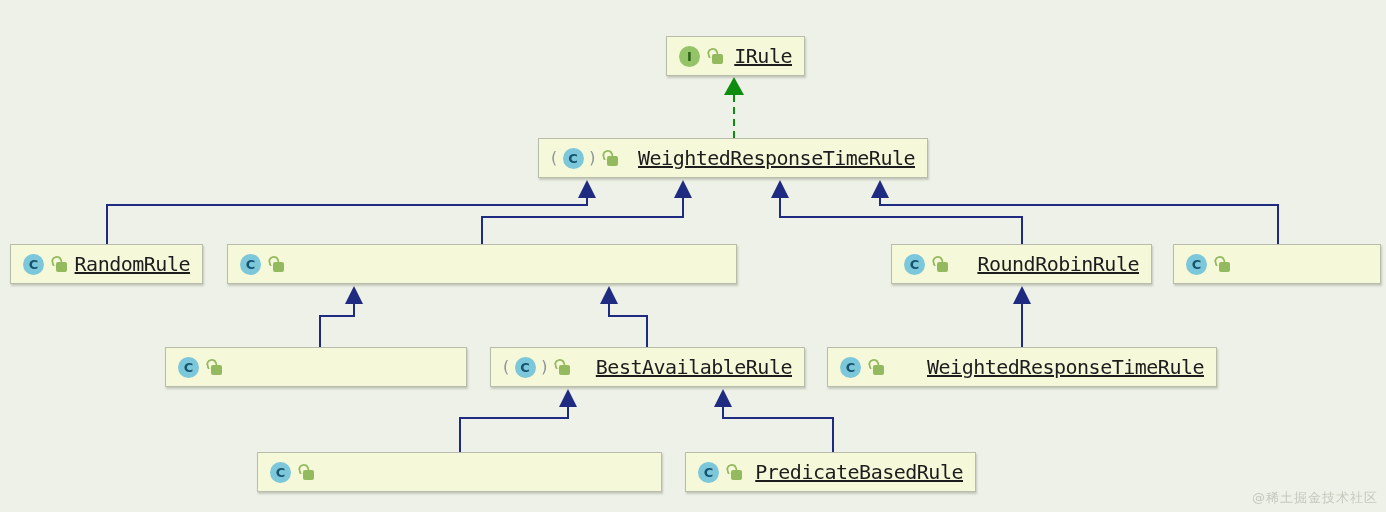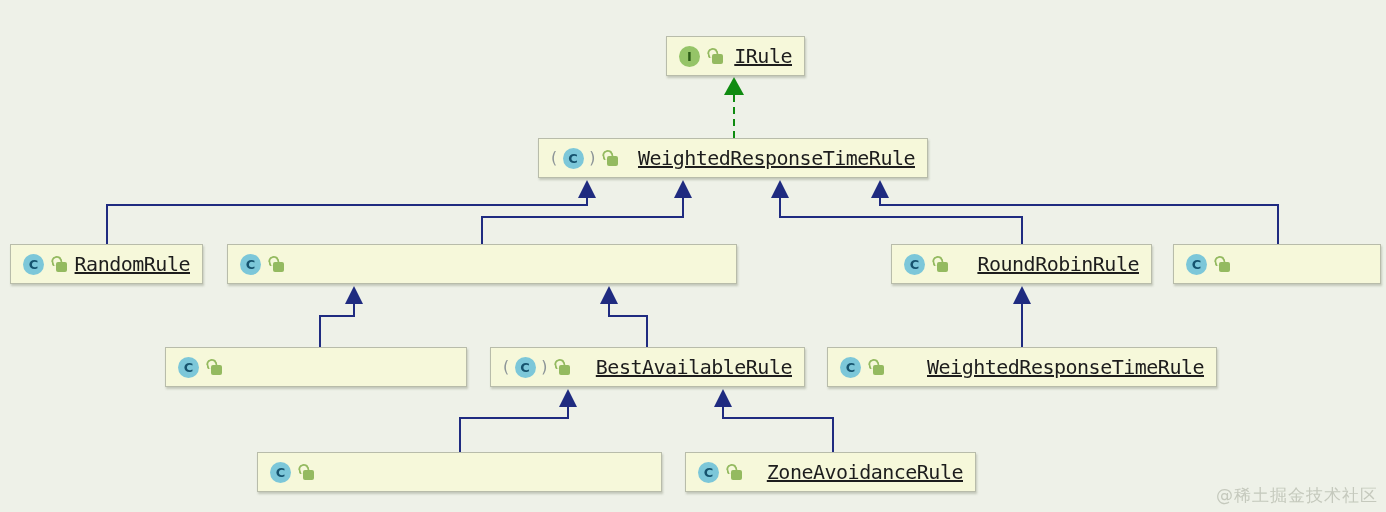--- a/index.html
+++ b/index.html
@@ -43,21 +43,21 @@
   #n-clientconfig {left:227px;  top:244px; width:510px;}
   #n-roundrobin   {left:891px;  top:244px; width:261px;}
   #n-random       {left:1173px; top:244px; width:208px;}
   #n-best         {left:165px;  top:347px; width:302px;}
   #n-predicate    {left:490px;  top:347px; width:315px;}
   #n-weighted     {left:827px;  top:347px; width:390px;}
   #n-availability {left:257px;  top:452px; width:405px;}
   #n-zone         {left:685px;  top:452px; width:291px;}
   .watermark{
     position:absolute; right:8px; bottom:5px; font-family:"DejaVu Sans", sans-serif;
-    font-size:17px; color:var(--watermark); letter-spacing:1px; user-select:none;
+    font-size:13px; color:var(--watermark); letter-spacing:1px; user-select:none;
   }
 </style>
 </head>
 <body>
 
 <div id="stage">
 
   <svg id="edges" viewBox="0 0 1386 512" xmlns="http://www.w3.org/2000/svg">
 
     <polyline class="edge implements" points="734,138 734,95"></polyline>
@@ -164,17 +164,17 @@
       <span class="circle c">C</span>
       <span class="lock"></span>
     </span>
   </div>
 
   <div class="node" id="n-zone">
     <span class="badge">
       <span class="circle c">C</span>
       <span class="lock"></span>
     </span>
-    <span class="label">ZoneAvoidanceRule</span>
+    <span class="label">PredicateBasedRule</span>
   </div>
 
   <div class="watermark">@稀土掘金技术社区</div>
 </div>
 
 </body></html>

